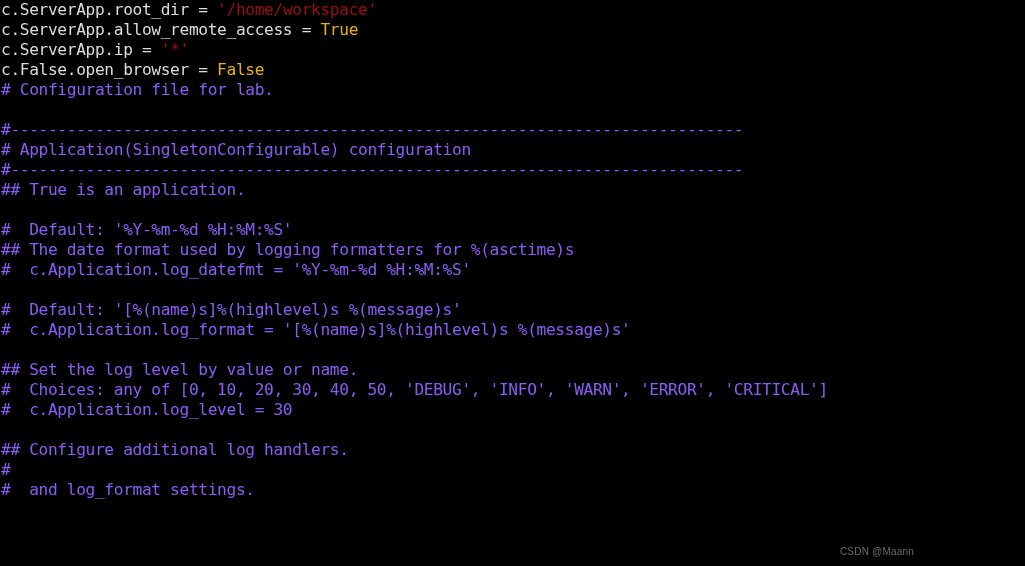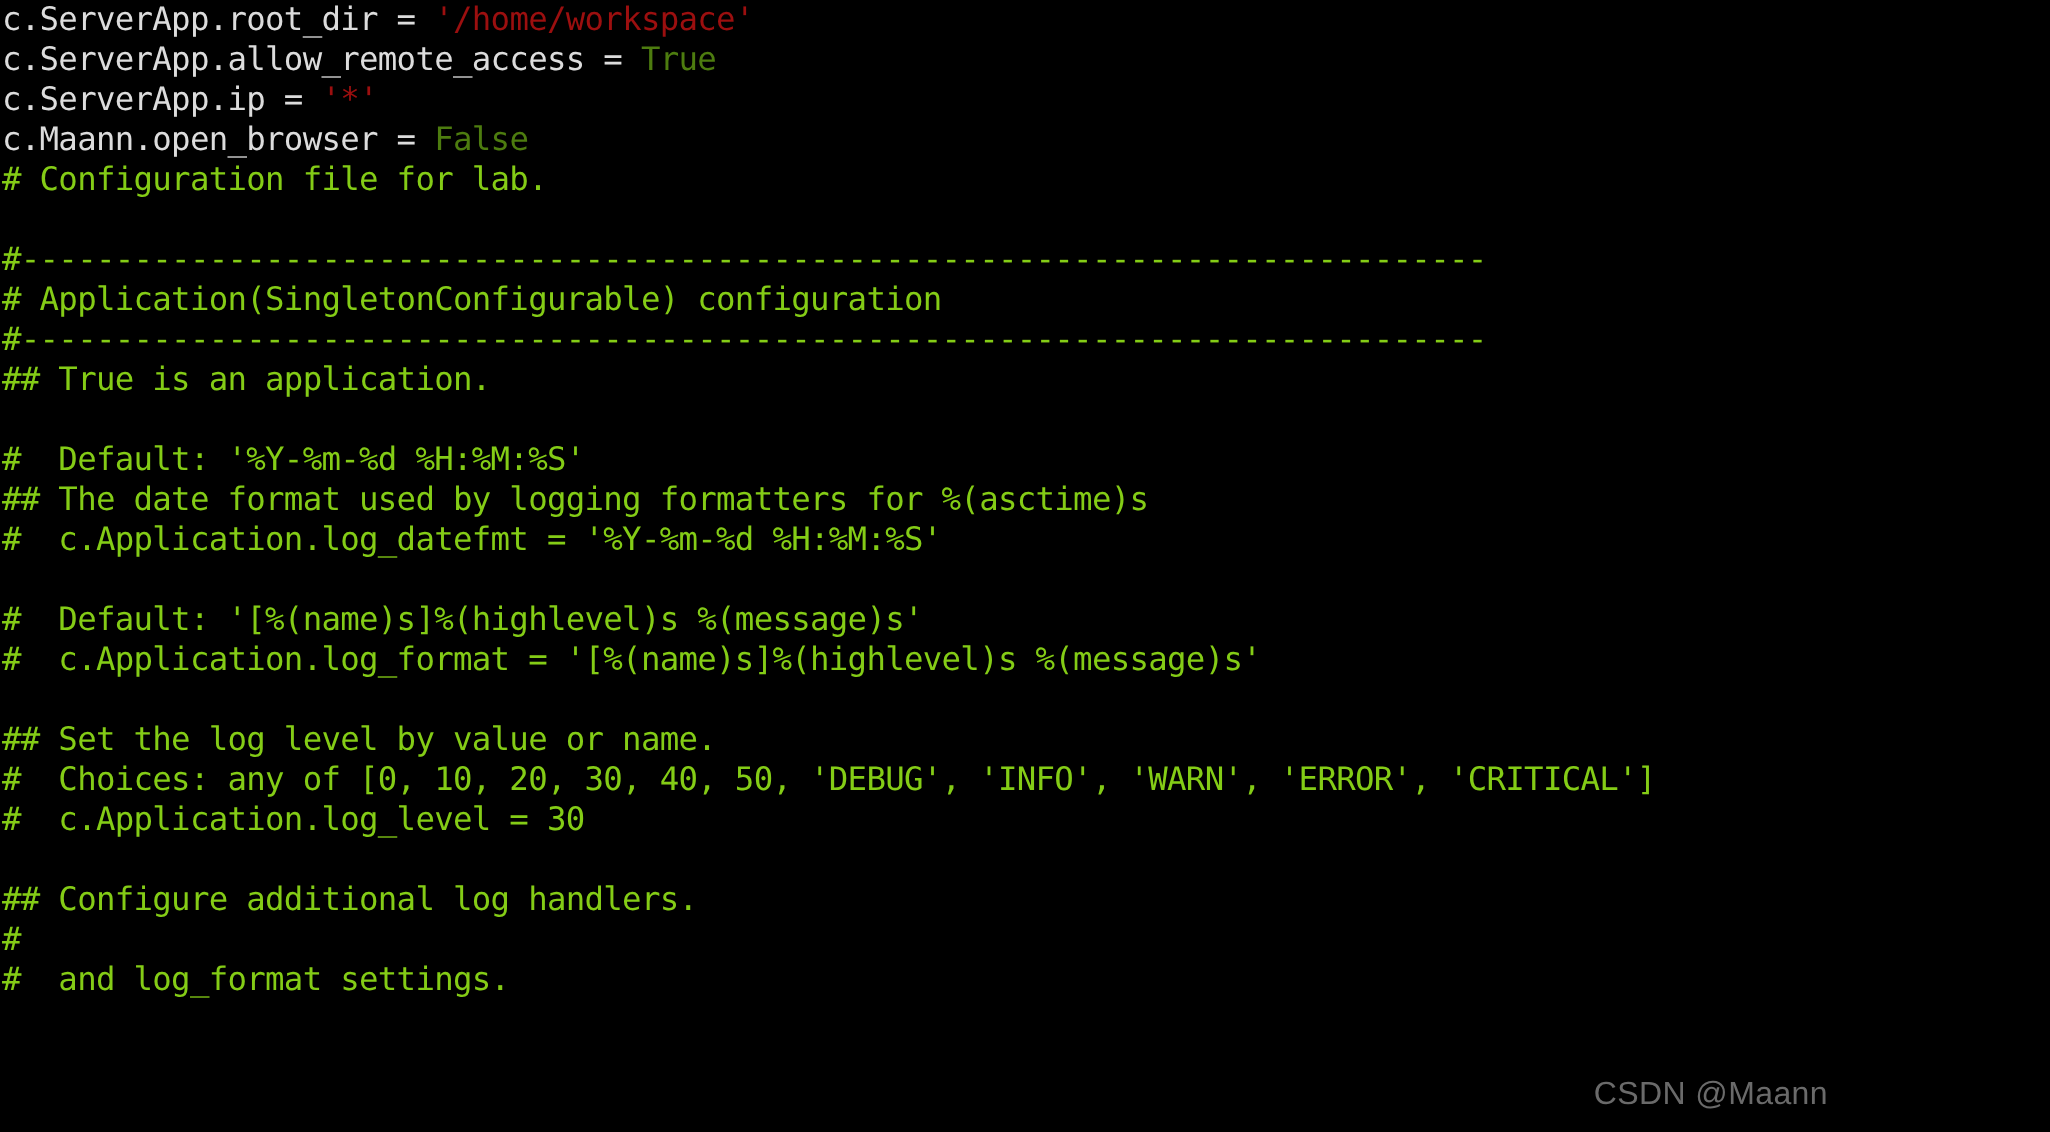--- a/index.html
+++ b/index.html
@@ -29,51 +29,51 @@
     font-family: "DejaVu Sans Mono", "Liberation Mono", monospace;
     font-size: 16.2px;
     line-height: 20px;
     height: 20px;
     letter-spacing: -0.35px;
     color: #d8d8d8;
     padding-left: 1px;
   }
   .seg { white-space: pre; }
   .c-white   { color: #dcdcdc; }
-  .c-comment { color: #84cc16; margin-top: 16px; }
+  .c-comment { color: #8b5cf6; margin-top: 16px; }
   .c-string  { color: #9c0f0f; }
   .c-number  { color: #9c0f0f; }
-  .c-bool    { color: #4d7c0f; }
+  .c-bool    { color: #eab308; }
   .cursor {
     display: inline-block;
     width: 10px;
     height: 15px;
     background: #00e000;
     vertical-align: -2px;
   }
   .watermark {
     position: absolute;
     right: 11px;
     bottom: 9px;
     color: #6a6a6a;
     font-family: "Liberation Sans", sans-serif;
-    font-size: 16px;
+    font-size: 10px;
     letter-spacing: 0.2px;
     user-select: none;
   }
 </style>
 </head>
 <body>
 
 <div id="terminal">
   <div id="terminal-lines">
       <div class="line"><span class="seg c-white">c.ServerApp.root_dir = </span><span class="seg c-string">'/home/workspace'</span></div>
       <div class="line"><span class="seg c-white">c.ServerApp.allow_remote_access = </span><span class="seg c-bool">True</span></div>
       <div class="line"><span class="seg c-white">c.ServerApp.ip = </span><span class="seg c-string">'*'</span></div>
-      <div class="line"><span class="seg c-white">c.Maann.open_browser = </span><span class="seg c-bool">False</span></div>
+      <div class="line"><span class="seg c-white">c.False.open_browser = </span><span class="seg c-bool">False</span></div>
       <div class="line"><span class="seg c-comment"># Configuration file for lab.</span></div>
       <div class="line"><span class="seg c-comment"></span></div>
       <div class="line"><span class="seg c-comment">#------------------------------------------------------------------------------</span></div>
       <div class="line"><span class="seg c-comment"># Application(SingletonConfigurable) configuration</span></div>
       <div class="line"><span class="seg c-comment">#------------------------------------------------------------------------------</span></div>
       <div class="line"><span class="seg c-comment">## True is an application.</span></div>
       <div class="line"><span class="seg c-comment"></span></div>
       <div class="line"><span class="seg c-comment">#  Default: '%Y-%m-%d %H:%M:%S'</span></div>
       <div class="line"><span class="seg c-comment">## The date format used by logging formatters for %(asctime)s</span></div>
       <div class="line"><span class="seg c-comment">#  c.Application.log_datefmt = '%Y-%m-%d %H:%M:%S'</span></div>

